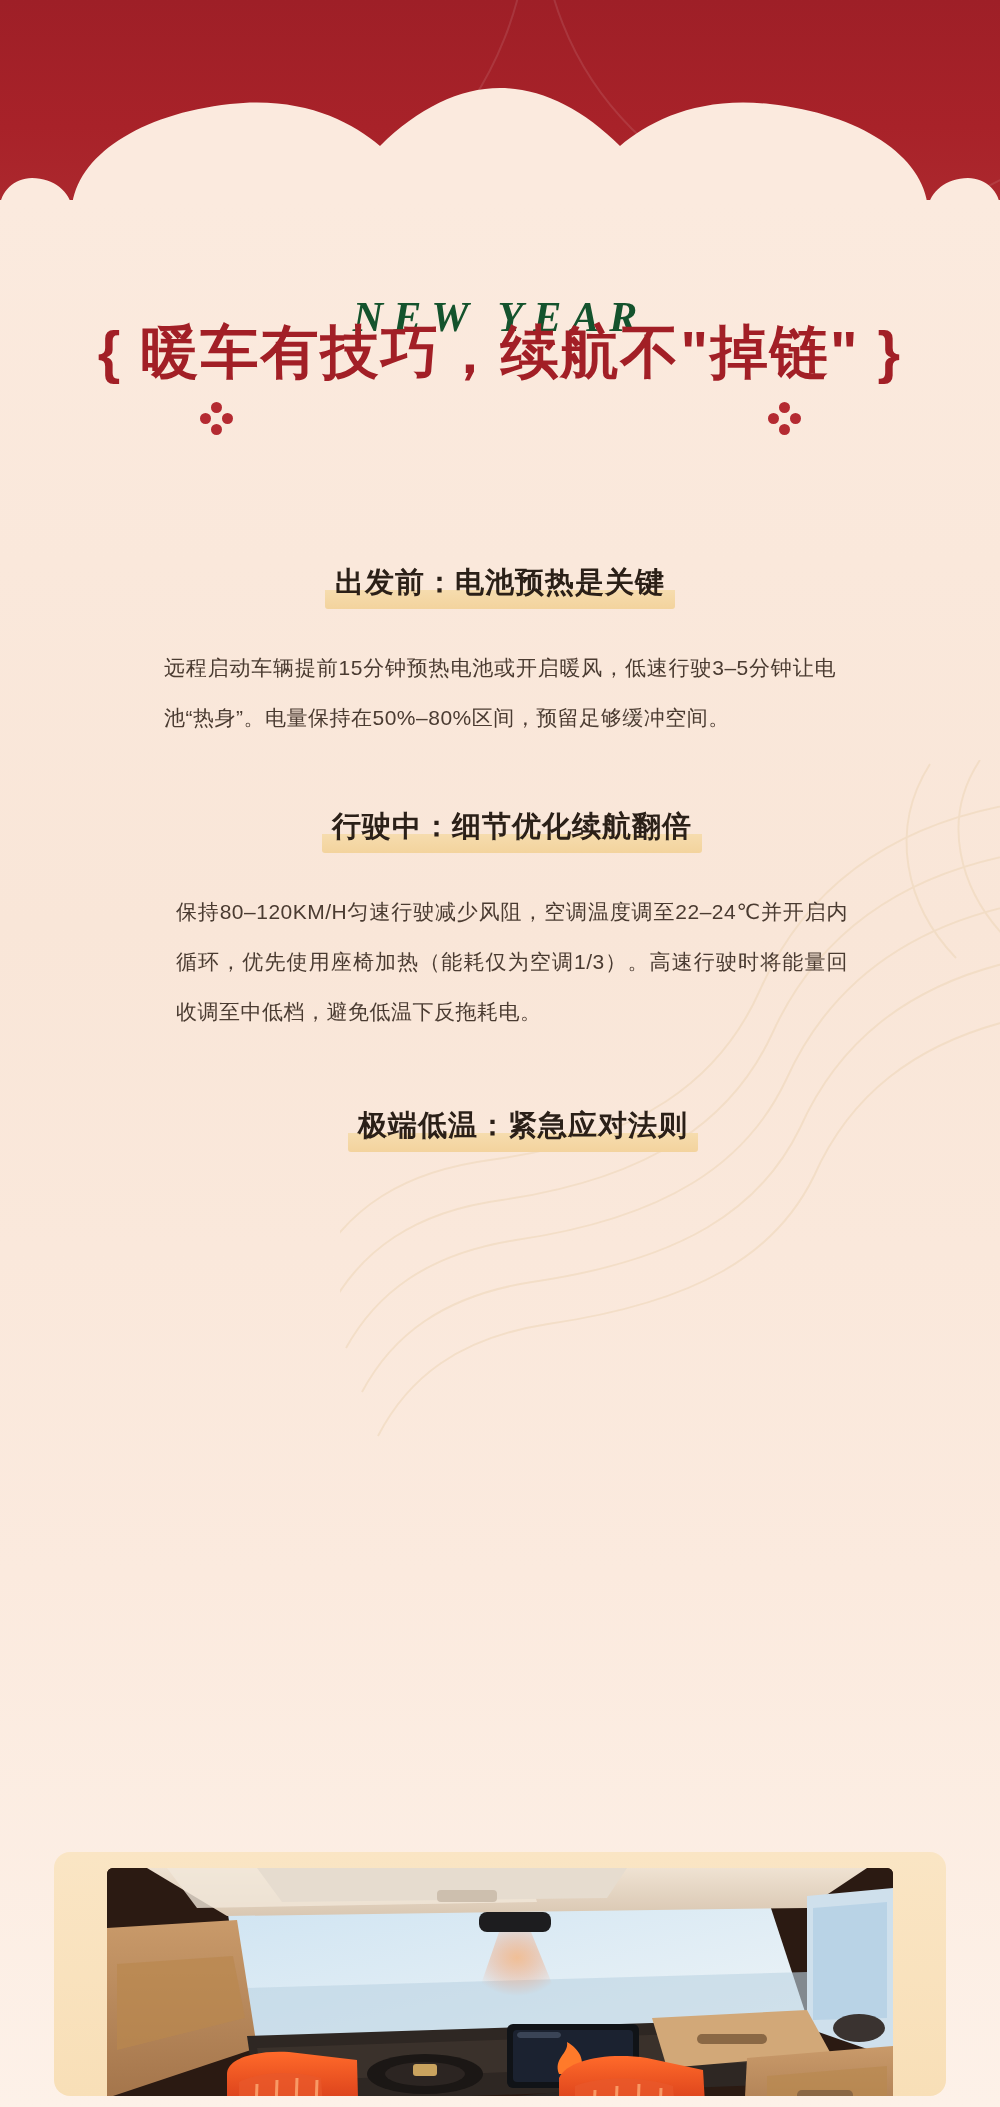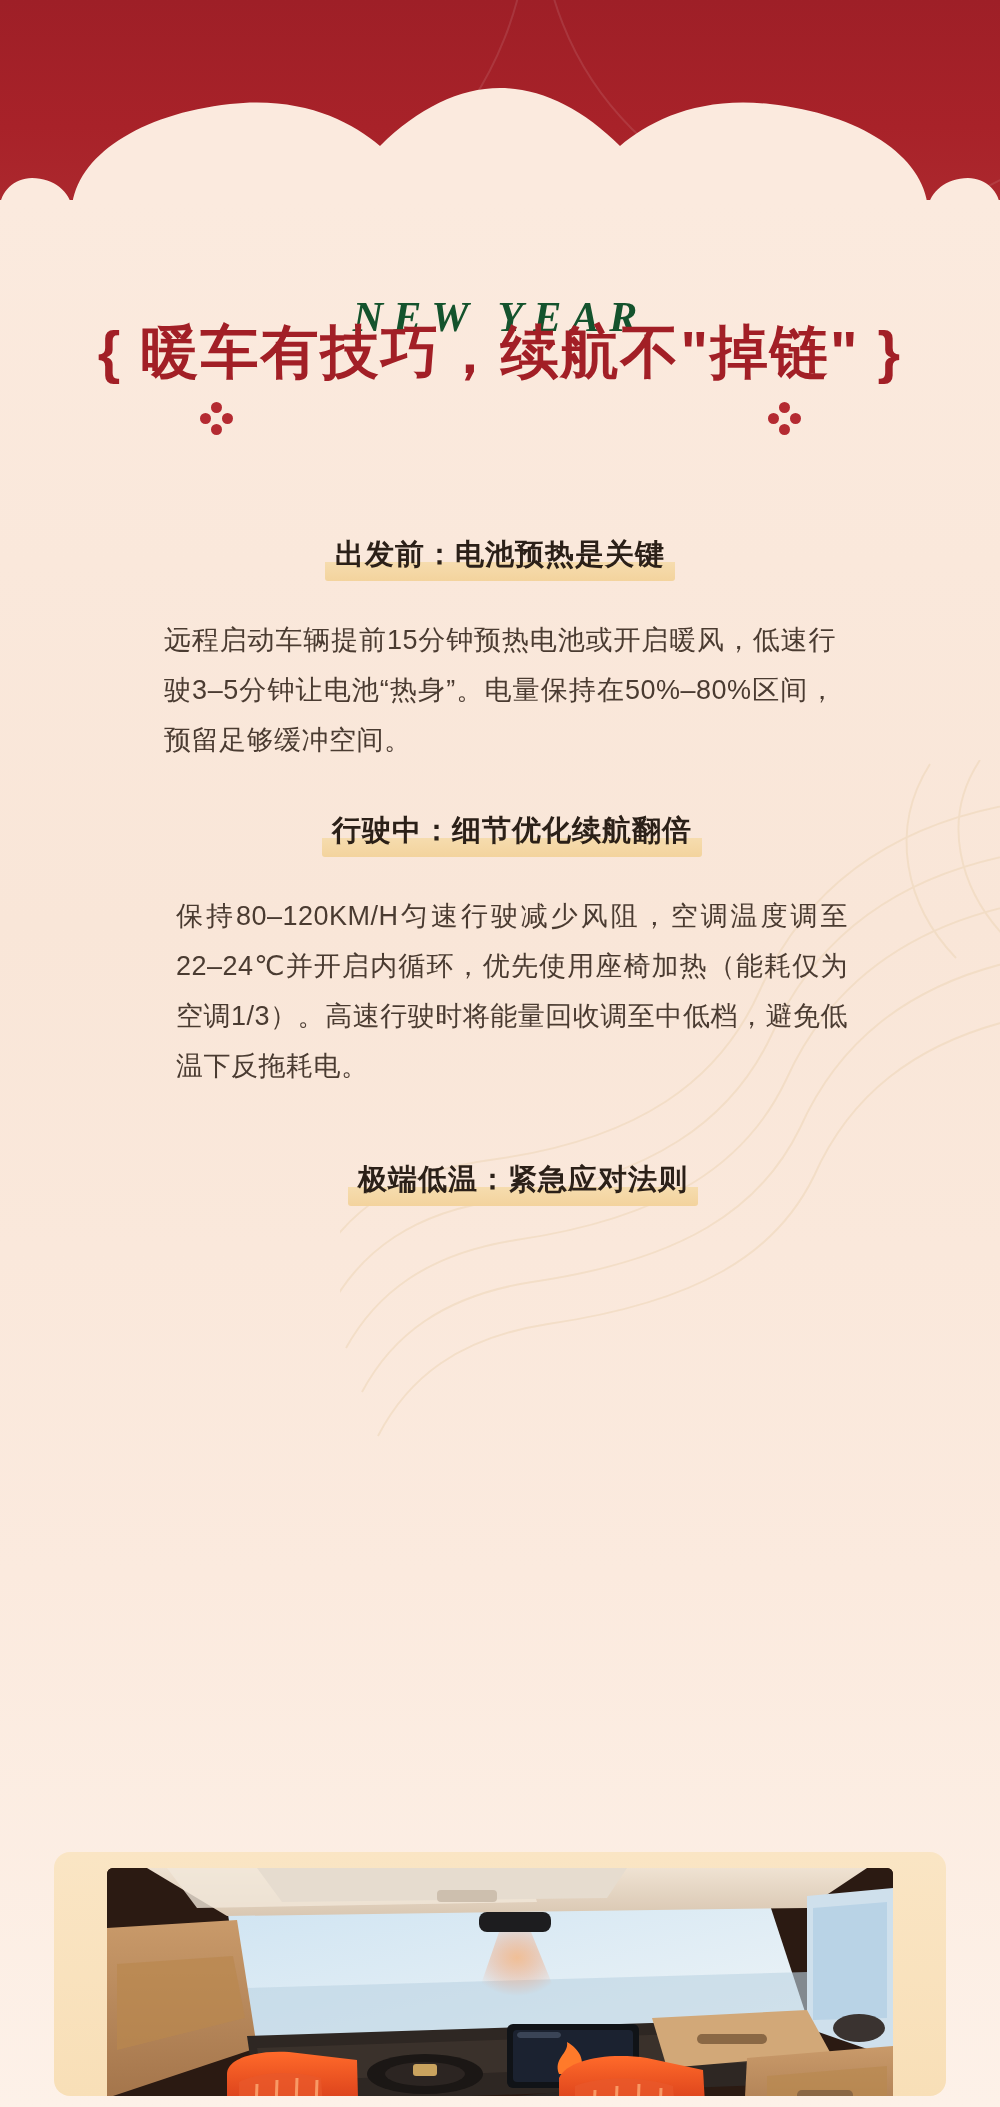--- a/index.html
+++ b/index.html
@@ -110,21 +110,21 @@
   .dot-cluster span.t { left: 11px; top: 0; }
   .dot-cluster span.l { left: 0; top: 11px; }
   .dot-cluster span.r { left: 22px; top: 11px; }
   .dot-cluster span.b { left: 11px; top: 22px; }
   .dot-cluster.left { left: 200px; }
   .dot-cluster.right { left: 768px; }
 
   
   .content {
     position: absolute;
-    top: 532px; left: 0;
+    top: 560px; left: 0;
     width: 824px;
   }
   .section { width: 1000px; }
   .section + .section { margin-top: 54px; }
 
   .sec-head {
     text-align: center;
     font-size: 29px;
     font-weight: bold;
     color: #2b2018;
@@ -132,30 +132,30 @@
     display: block;
     margin: 0 auto 34px auto;
     width: fit-content;
     padding: 3px 10px 6px 10px;
     background: linear-gradient(180deg, rgba(255,255,255,0) 62%, #f6dcae 62%, #f3d39d 100%);
     border-radius: 3px;
   }
   .sec-body {
     width: 672px;
     margin: 0 auto;
-    font-size: 27px;
+    font-size: 21px;
     line-height: 50px;
     color: #4a3b31;
     letter-spacing: 0.5px;
     text-align: justify;
   }
 
   
   .section.s1 { margin-top: 0; }
-  .section.s2 { margin-top: 43px; padding-left: 24px; }
+  .section.s2 { margin-top: 61px; padding-left: 24px; }
   .section.s3 { margin-top: 66px; margin-left: 23px; }
 
   
   .photo-card {
     position: absolute;
     left: 54px;
     top: 1852px;
     width: 892px;
     height: 244px;
     background: linear-gradient(180deg, #fae5c4 0%, #f8dfb7 100%);

